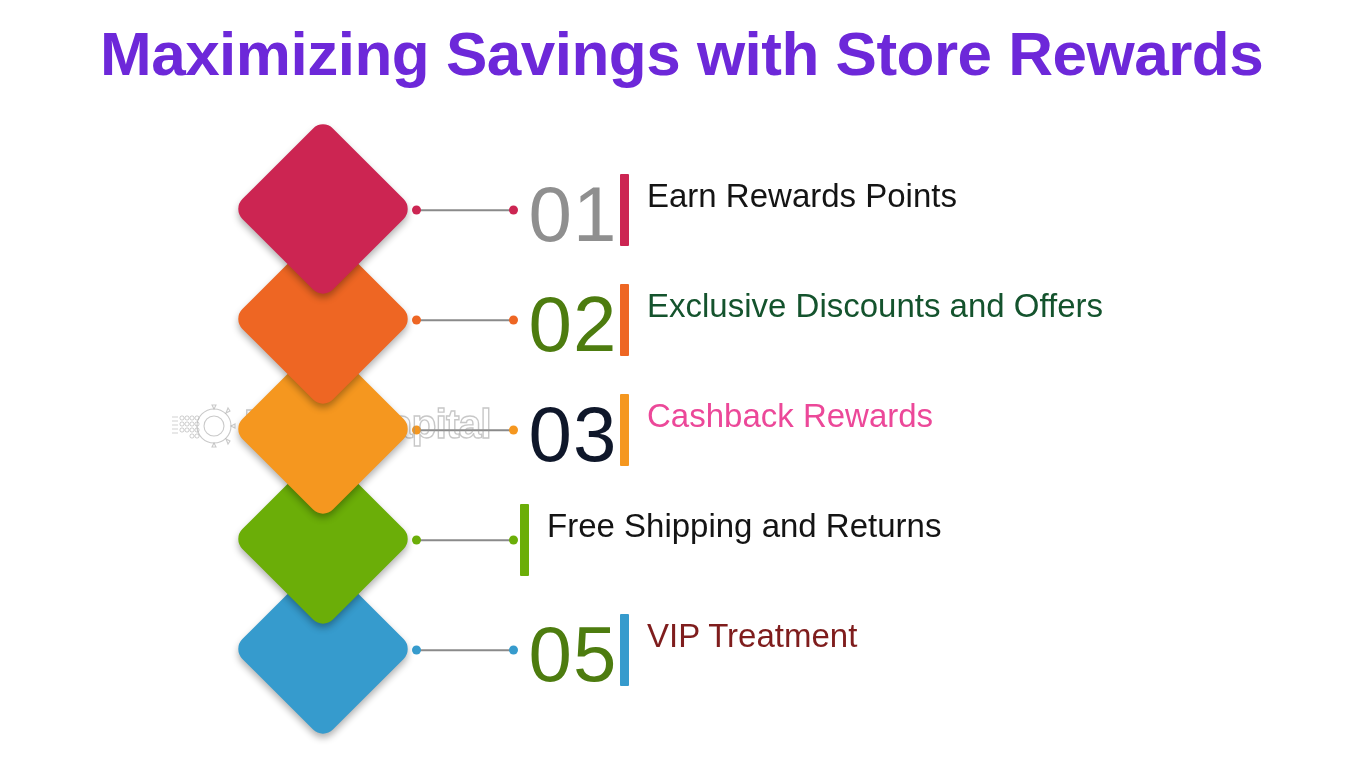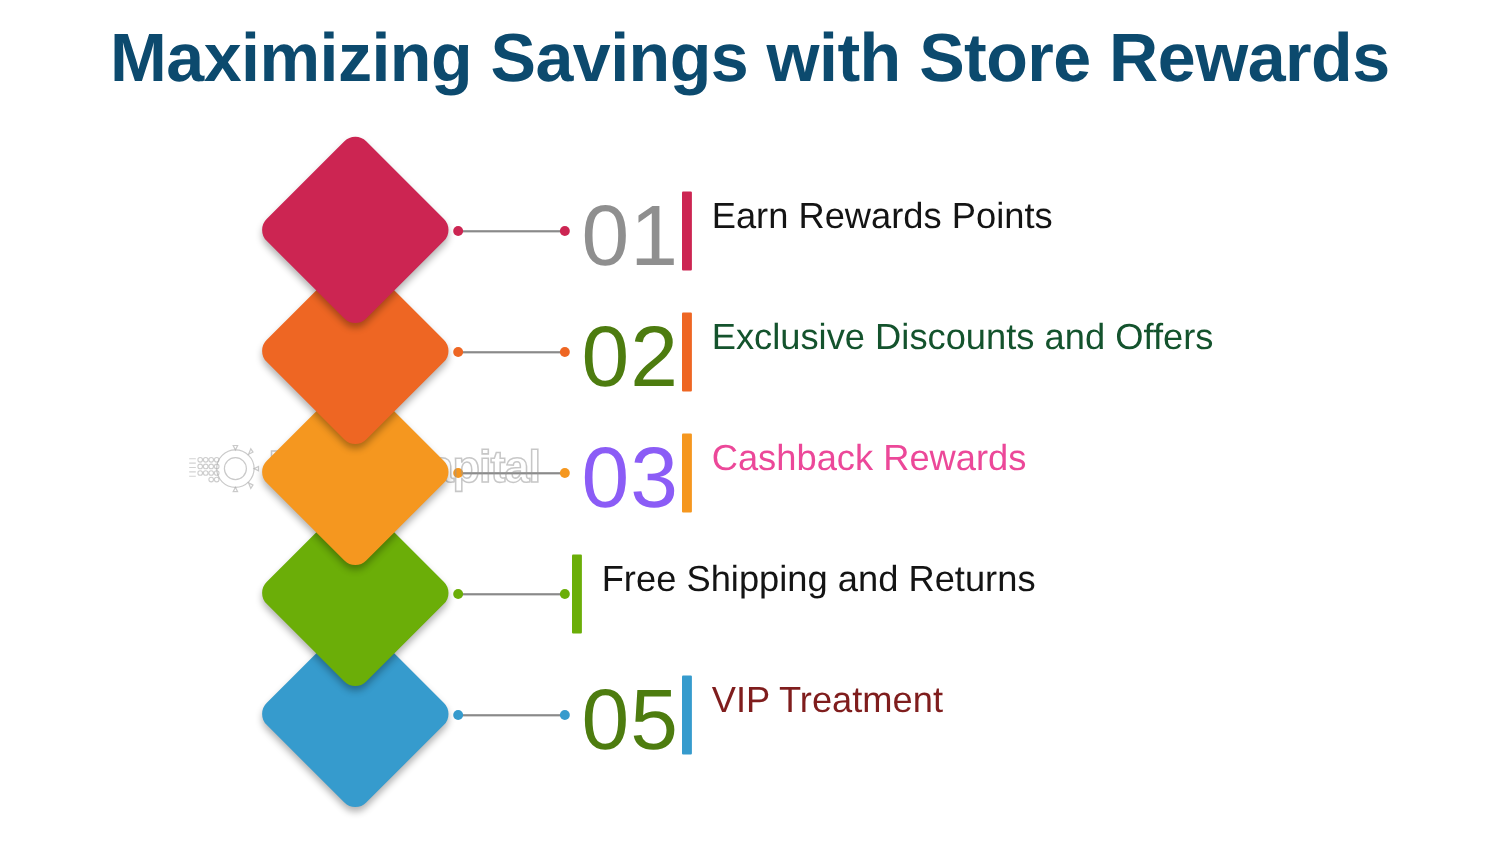--- a/index.html
+++ b/index.html
@@ -17,21 +17,21 @@
 
   
   #title {
     position:absolute;
     left:100px; top:17px;
     width:1150px;
     font-family:"Liberation Sans", sans-serif;
     font-size:62px;
     font-weight:700;
     letter-spacing:-0.5px;
-    color:#0c4a6e;
+    color:#6d28d9;
     line-height:74px;
     white-space:nowrap;
   }
 
   
   #diamond-stack {
     position:absolute;
     left:232px; top:118px;
     width:200px; height:640px;
   }
@@ -189,21 +189,21 @@
         <div class="num" style="color: #4d7c0f;">02</div>
         <div class="bar" style="background: rgb(238, 102, 35);"></div>
         <div class="label" style="color: #14532d;">Exclusive Discounts and Offers</div>
       </div>
       <div class="row" style="top: 380px;">
         <div class="connector">
           <div class="conn-line" style="background: rgb(138, 138, 138);"></div>
           <div class="conn-dot left" style="background: rgb(245, 151, 31);"></div>
           <div class="conn-dot right" style="background: rgb(245, 151, 31);"></div>
         </div>
-        <div class="num" style="color: #8b5cf6;">03</div>
+        <div class="num" style="color: #0f172a;">03</div>
         <div class="bar" style="background: rgb(245, 151, 31);"></div>
         <div class="label" style="color: #ec4899;">Cashback Rewards</div>
       </div>
       <div class="row" style="top: 490px;">
         <div class="connector">
           <div class="conn-line" style="background: rgb(138, 138, 138);"></div>
           <div class="conn-dot left" style="background: rgb(107, 174, 8);"></div>
           <div class="conn-dot right" style="background: rgb(107, 174, 8);"></div>
         </div>
         <div class="bar" style="background: rgb(107, 174, 8);"></div>

